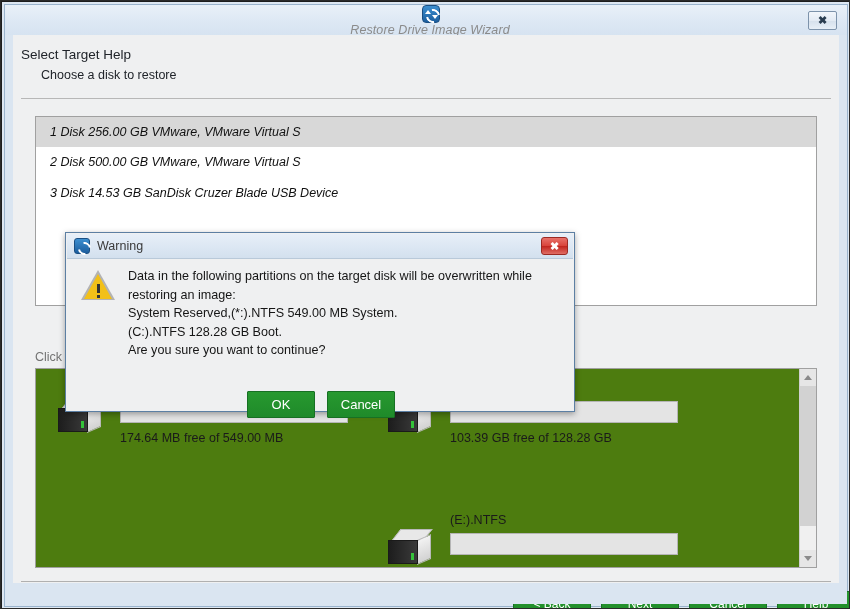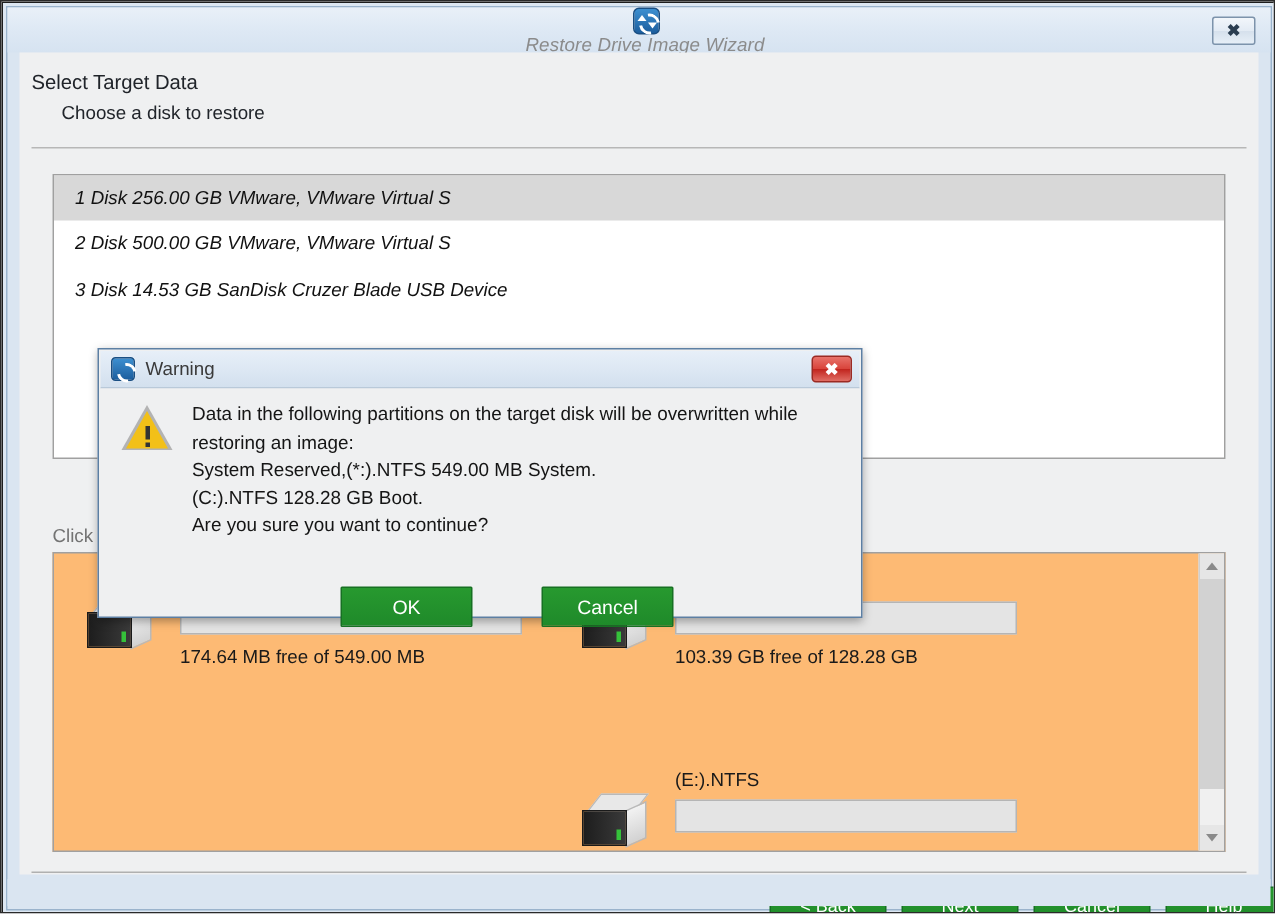--- a/index.html
+++ b/index.html
@@ -166,21 +166,21 @@
     color: #737373;
     white-space: nowrap;
   }
 
   
   .part-panel {
     position: absolute;
     left: 22px; top: 333px;
     width: 782px;
     height: 200px;
-    background: #fdba74;
+    background: #4d7c0f;
     border: 1px solid #a0a0a0;
     box-sizing: border-box;
   }
   .part-grid {
     position: absolute;
     left: 0; top: 0;
     width: 764px;
     height: 198px;
   }
   .part-cell {
@@ -441,24 +441,23 @@
   .modal-btns {
     position: absolute;
     left: 1px;
     top: 132px;
     width: 506px;
     display: flex;
     justify-content: center;
     gap: 12px;
   }
   .modal-btns .gbtn {
-    width: 88px;
+    width: 68px;
     height: 27px;
     font-size: 13px;
-    margin-left: 34px;
   }
 </style>
 </head>
 <body>
 
 <div id="app">
   <div class="win-outer"></div>
   <div class="win-frame-inner"></div>
 
   <div class="titlebar">
@@ -466,21 +465,21 @@
       <span class="ring"></span>
         <span class="ar1"></span>
         <span class="ar2"></span>
     </div>
     <span class="title-text">Restore Drive Image Wizard</span>
     <div class="title-close">✖</div>
   </div>
 
   <div class="client">
 
-    <div class="page-title">Select Target Data</div>
+    <div class="page-title">Select Target Help</div>
     <div class="page-sub">Choose a disk to restore</div>
     <div class="hr-top"></div>
 
     <div class="disk-panel">
       <div class="disk-row selected">1 Disk 256.00 GB VMware,  VMware Virtual S</div>
       <div class="disk-row gap">2 Disk 500.00 GB VMware,  VMware Virtual S</div>
       <div class="disk-row gap">3 Disk 14.53 GB SanDisk Cruzer Blade USB Device</div>
     </div>
 
     <div class="click-label">Click</div>

